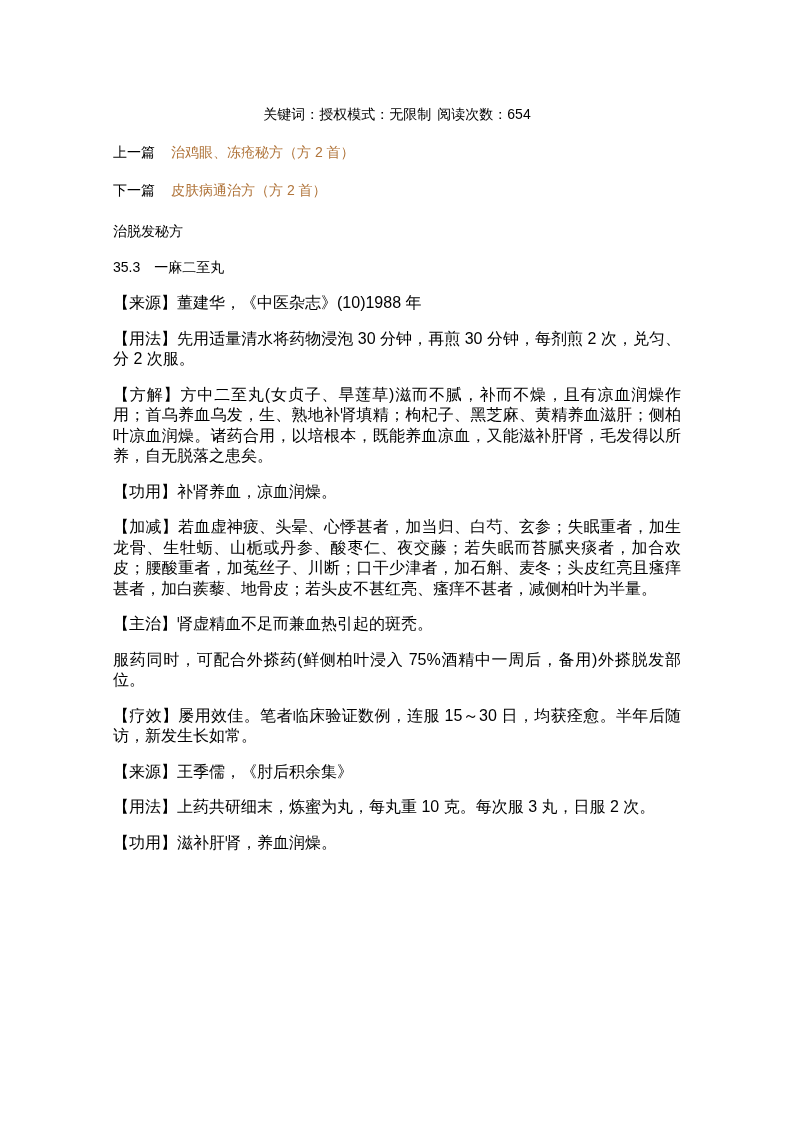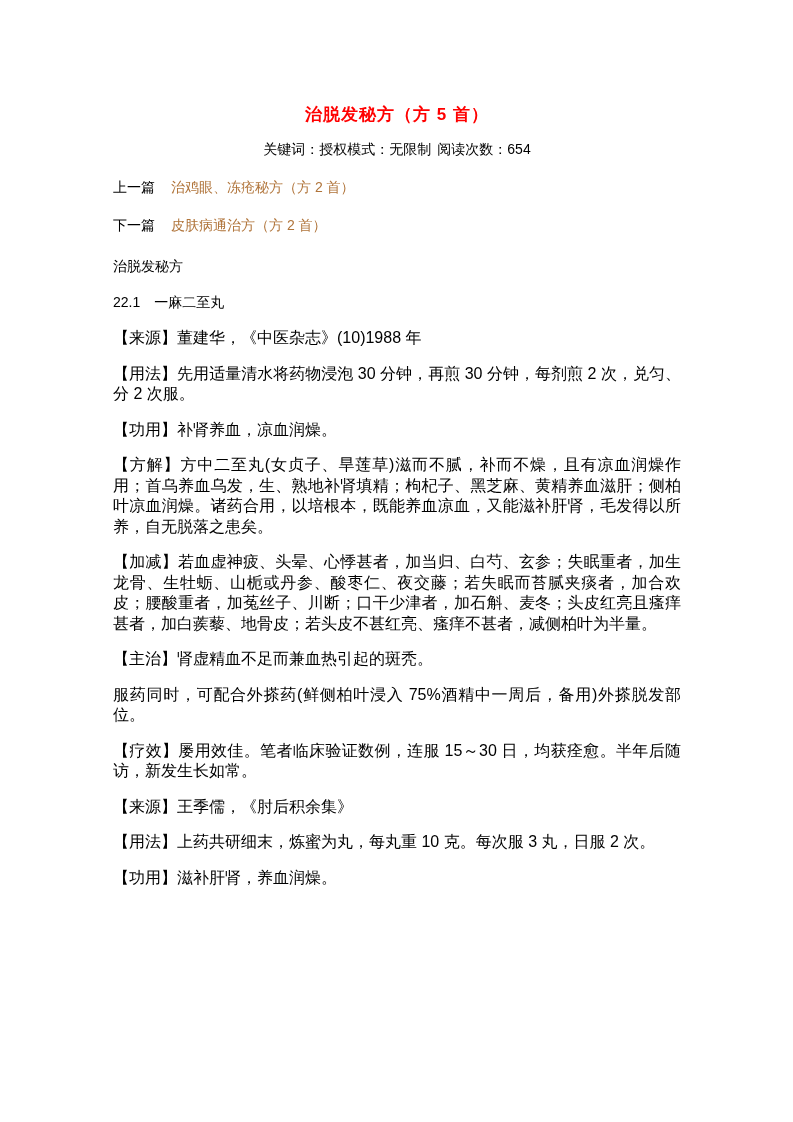--- a/index.html
+++ b/index.html
@@ -63,45 +63,44 @@
     margin: 0 0 16px 0;
   }
   .sec-heading .sec-num { margin-right: 14px; }
   .section-break { margin-top: 60px; }
 </style>
 </head>
 <body>
 
 <div class="page">
 
-  <h1 class="doc-title">治脱发秘方（方 5 首）</h1>
 
   <div class="meta-line">
     <span>关键词：</span><span>授权模式：无限制</span><span class="views-label">阅读次数：</span><span>654</span>
   </div>
 
   <div class="nav-row">
     <span>上一篇</span><a class="nav-link">治鸡眼、冻疮秘方（方 2 首）</a>
   </div>
   <div class="nav-row">
     <span>下一篇</span><a class="nav-link">皮肤病通治方（方 2 首）</a>
   </div>
 
   <div class="article">
 
     <p class="heading-para">治脱发秘方</p>
 
     <p class="sec-heading">
-      <span class="sec-num">22.1</span><span>一麻二至丸</span>
+      <span class="sec-num">35.3</span><span>一麻二至丸</span>
     </p>
 
     <p class="para">【来源】董建华，《中医杂志》(10)1988 年</p>
     <p class="para">【用法】先用适量清水将药物浸泡 30 分钟，再煎 30 分钟，每剂煎 2 次，兑匀、分 2 次服。</p>
+    <p class="para">【方解】方中二至丸(女贞子、旱莲草)滋而不腻，补而不燥，且有凉血润燥作用；首乌养血乌发，生、熟地补肾填精；枸杞子、黑芝麻、黄精养血滋肝；侧柏叶凉血润燥。诸药合用，以培根本，既能养血凉血，又能滋补肝肾，毛发得以所养，自无脱落之患矣。</p>
     <p class="para">【功用】补肾养血，凉血润燥。</p>
-    <p class="para">【方解】方中二至丸(女贞子、旱莲草)滋而不腻，补而不燥，且有凉血润燥作用；首乌养血乌发，生、熟地补肾填精；枸杞子、黑芝麻、黄精养血滋肝；侧柏叶凉血润燥。诸药合用，以培根本，既能养血凉血，又能滋补肝肾，毛发得以所养，自无脱落之患矣。</p>
     <p class="para">【加减】若血虚神疲、头晕、心悸甚者，加当归、白芍、玄参；失眠重者，加生龙骨、生牡蛎、山栀或丹参、酸枣仁、夜交藤；若失眠而苔腻夹痰者，加合欢皮；腰酸重者，加菟丝子、川断；口干少津者，加石斛、麦冬；头皮红亮且瘙痒甚者，加白蒺藜、地骨皮；若头皮不甚红亮、瘙痒不甚者，减侧柏叶为半量。</p>
     <p class="para">【主治】肾虚精血不足而兼血热引起的斑秃。</p>
     <p class="para">服药同时，可配合外搽药(鲜侧柏叶浸入 75%酒精中一周后，备用)外搽脱发部位。</p>
     <p class="para">【疗效】屡用效佳。笔者临床验证数例，连服 15～30 日，均获痊愈。半年后随访，新发生长如常。</p>
 
 
     <p class="para">【来源】王季儒，《肘后积余集》</p>
     <p class="para">【用法】上药共研细末，炼蜜为丸，每丸重 10 克。每次服 3 丸，日服 2 次。</p>
     <p class="para">【功用】滋补肝肾，养血润燥。</p>
 

